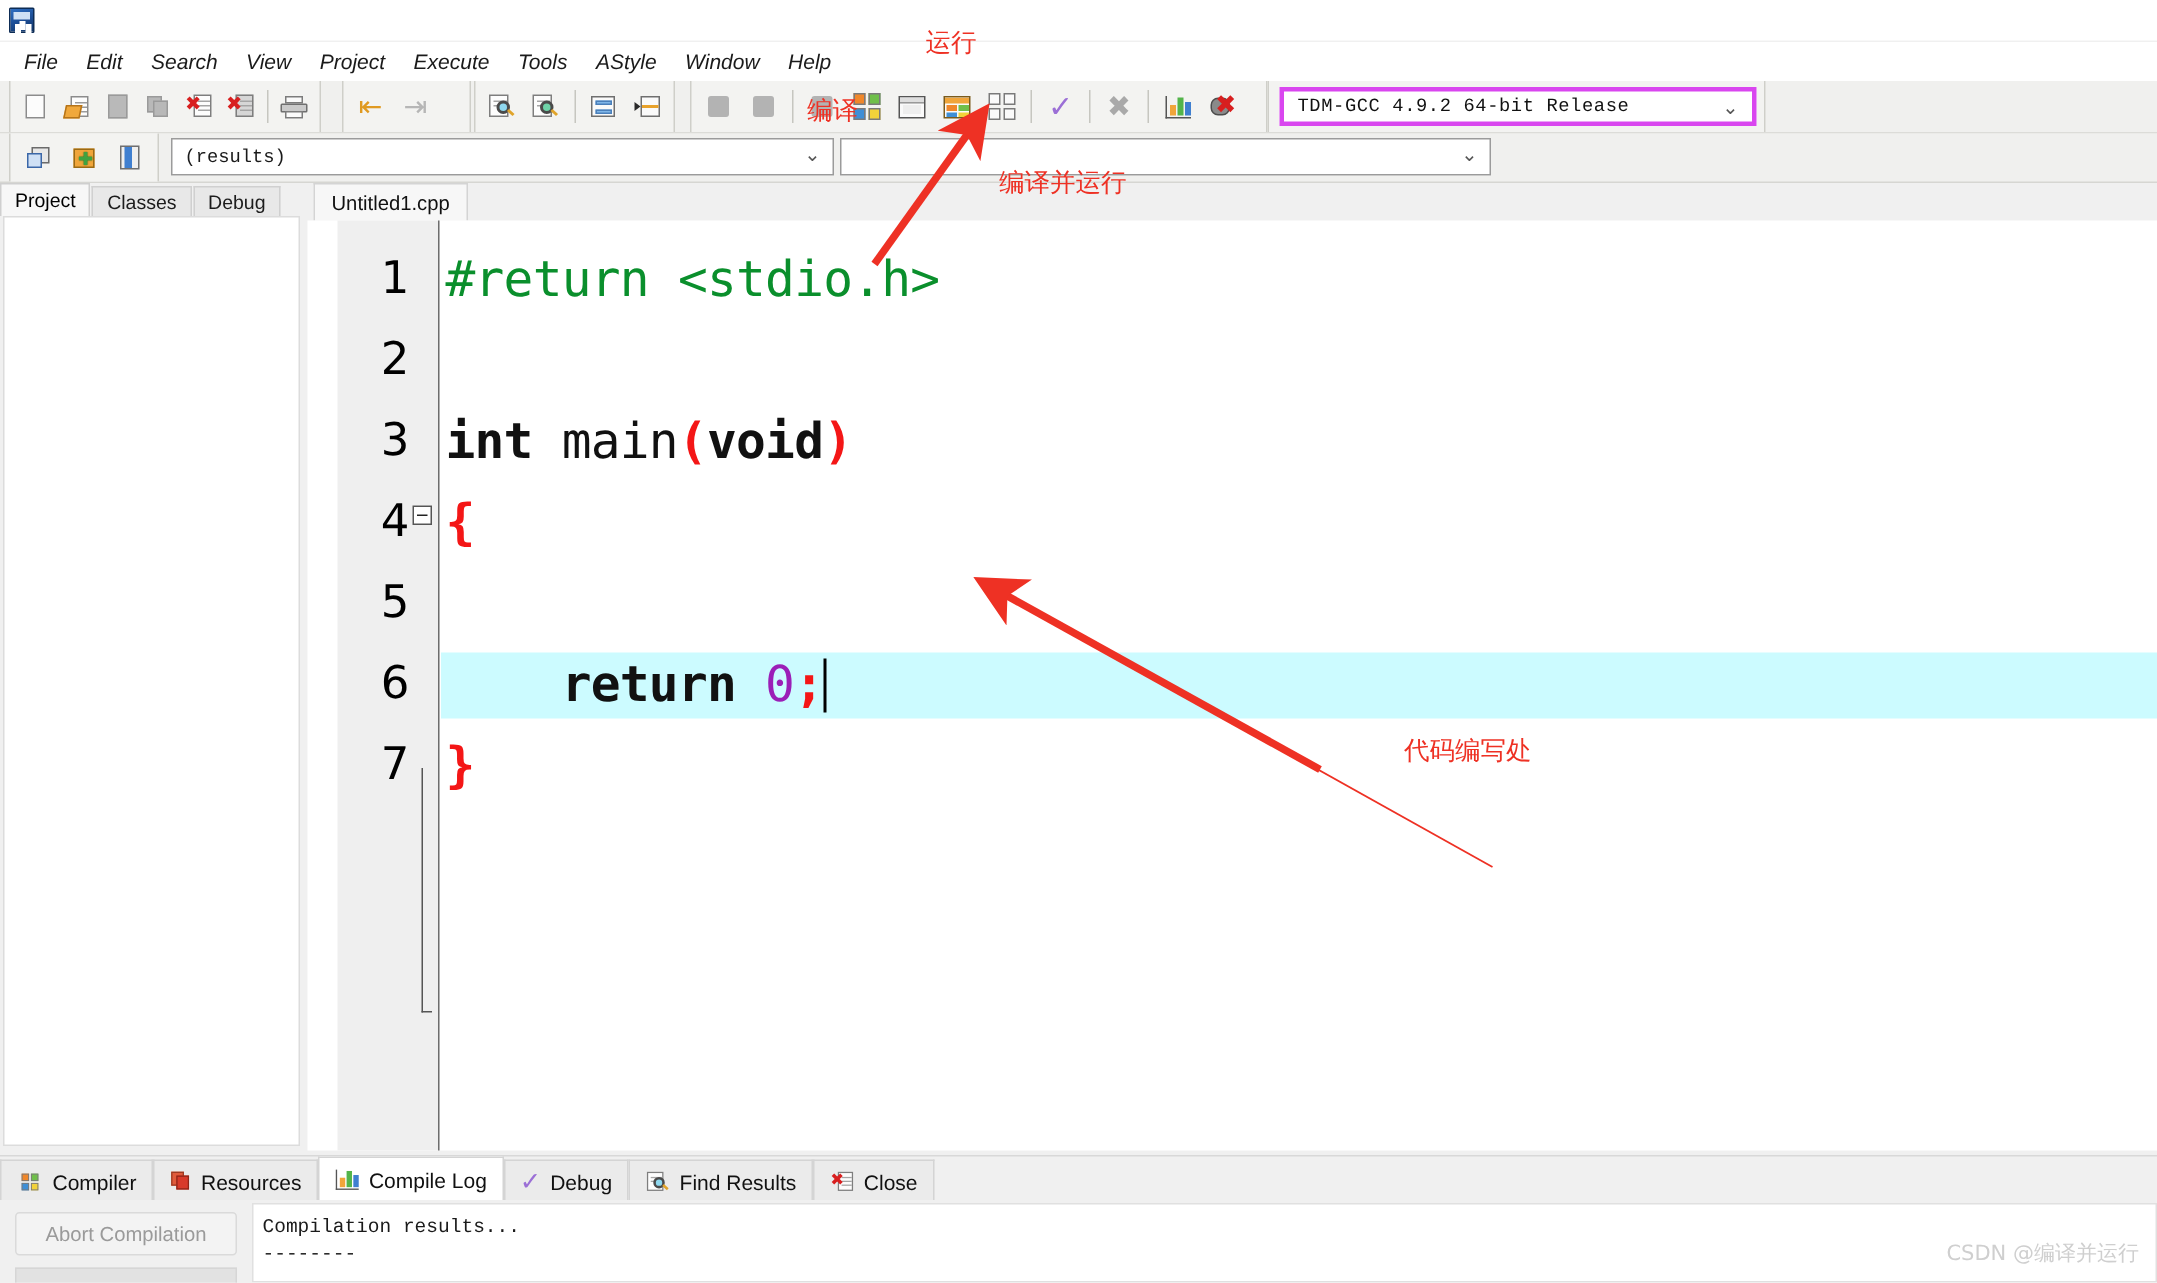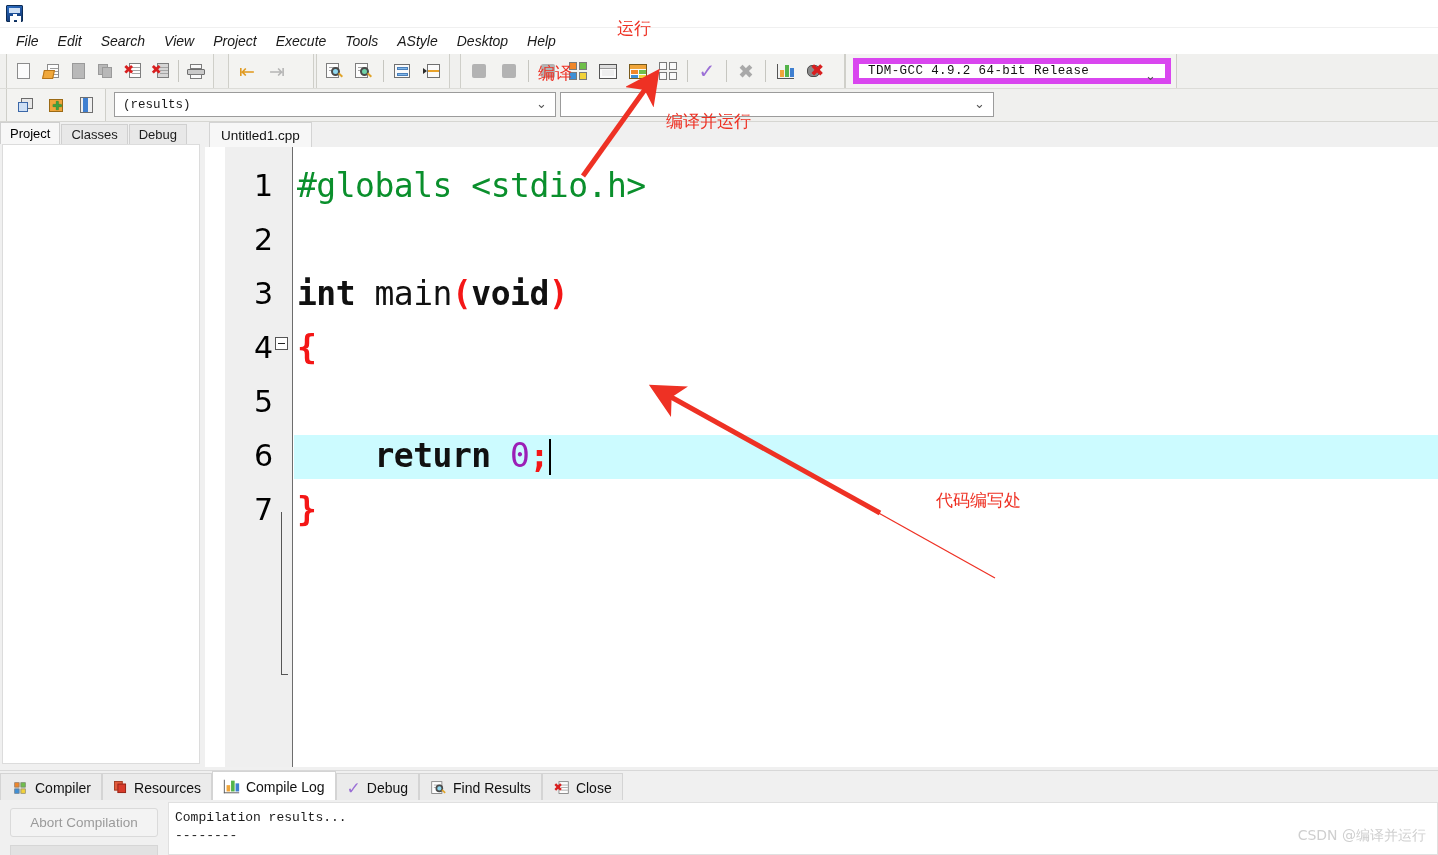--- a/index.html
+++ b/index.html
@@ -272,21 +272,21 @@
   .ic-bugx .xx {
     position: absolute; left: 4px; top: 0px;
     font-size: 17px; font-weight: bold; color: #d81f1f; line-height: 15px;
     font-family: "DejaVu Sans", sans-serif;
   }
 
   .compiler-select {
     position: absolute; top: 4px; left: 853px;
     width: 318px; height: 26px;
     background: #ffffff;
-    border: 6px solid #d946ef;
+    border: 3px solid #d946ef;
     box-sizing: border-box;
     display: flex; align-items: center;
     font-family: "Liberation Mono", monospace;
     font-size: 12.5px; color: #111;
   }
   .compiler-select .val { padding-left: 9px; letter-spacing: 0.4px; }
   .compiler-select .chev {
     position: absolute; right: 9px; top: 4px;
     color: #555; font-size: 13px; font-family: "DejaVu Sans", sans-serif;
   }
@@ -515,21 +515,21 @@
 
   <div class="menubar">
     <div class="menu-item">File</div>
     <div class="menu-item">Edit</div>
     <div class="menu-item">Search</div>
     <div class="menu-item">View</div>
     <div class="menu-item">Project</div>
     <div class="menu-item">Execute</div>
     <div class="menu-item">Tools</div>
     <div class="menu-item">AStyle</div>
-    <div class="menu-item">Desktop</div>
+    <div class="menu-item">Window</div>
     <div class="menu-item">Help</div>
   </div>
 
   <div class="toolbar1">
 
     <div class="tb-group" style="left:6px;width:208px;">
       <div class="tbtn">
           <span class="ic-page"></span>
         </div>
       <div class="tbtn">
@@ -742,21 +742,21 @@
   <div class="editor-area">
     <div class="ed-tabs">
       <div class="ed-tab">Untitled1.cpp</div>
     </div>
     <div class="ed-surface">
       <div class="gutter"></div>
       <div class="foldline"></div>
       <div class="code-lines" id="code-lines">
           <div class="cline" style="top: 12px;">
             <div class="num">1</div>
-            <div class="txt"><span class="tok-green">#globals </span><span class="tok-green">&lt;stdio.h&gt;</span></div>
+            <div class="txt"><span class="tok-green">#return </span><span class="tok-green">&lt;stdio.h&gt;</span></div>
           </div>
           <div class="cline" style="top: 66px;">
             <div class="num">2</div>
             <div class="txt"></div>
           </div>
           <div class="cline" style="top: 120px;">
             <div class="num">3</div>
             <div class="txt"><span class="tok-black tok-bold">int</span><span class="tok-black"> main</span><span class="tok-red">(</span><span class="tok-black tok-bold">void</span><span class="tok-red">)</span></div>
           </div>
           <div class="cline" style="top: 174px;">

